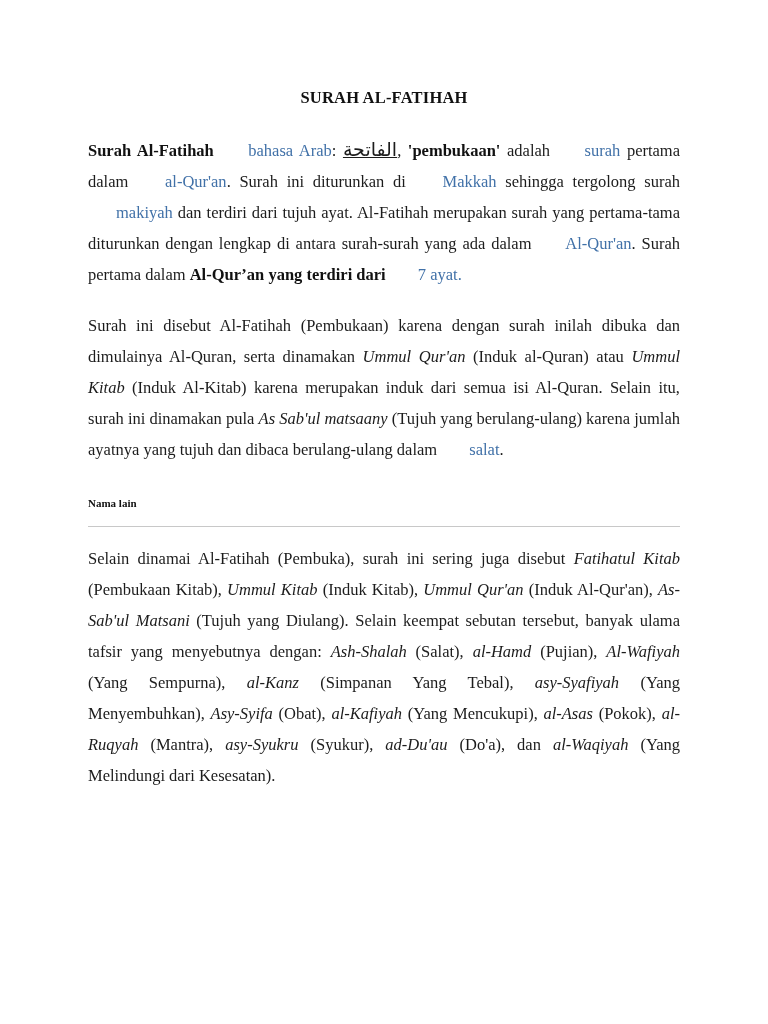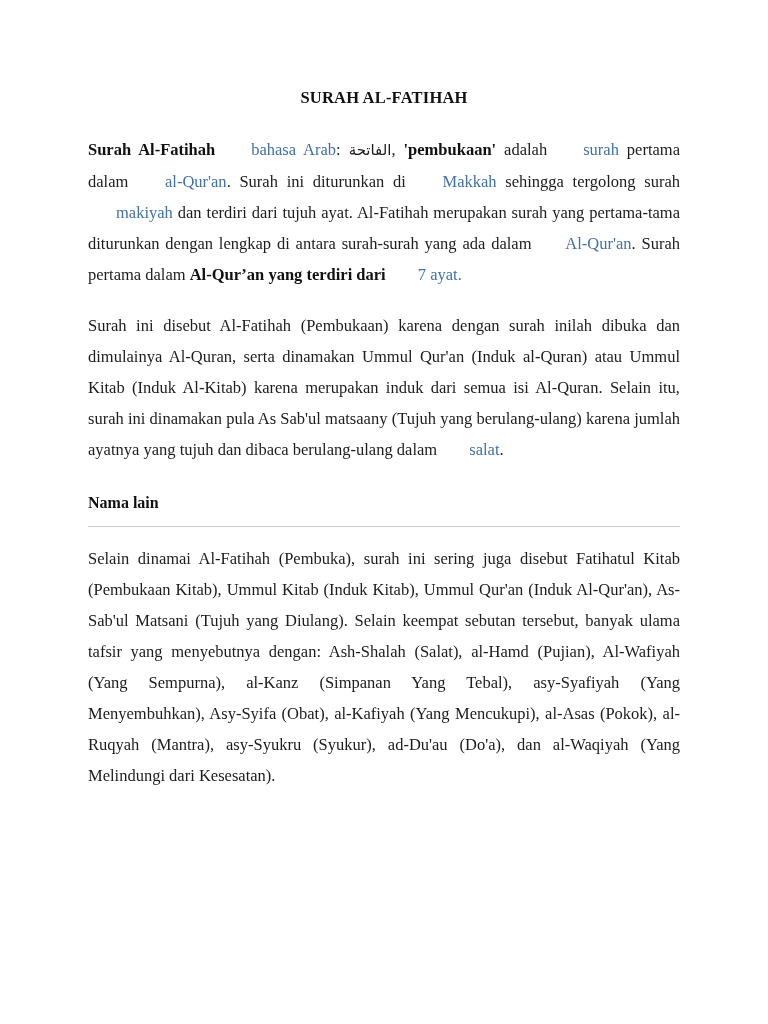--- a/index.html
+++ b/index.html
@@ -51,30 +51,32 @@
   }
   .lnk {
     color: #4171a8;
     padding-left: 28px;
   }
   .b {
     font-weight: bold;
     color: #111111;
   }
   .i {
+    font-style: italic;
   }
   .ar {
     font-family: "DejaVu Sans", sans-serif;
-    font-size: 15px;
+    font-size: 19px;
     direction: rtl;
     unicode-bidi: isolate;
+    text-decoration: underline;
   }
   .section-head {
     font-weight: bold;
-    font-size: 16px;
+    font-size: 11px;
     color: #111111;
     margin: 26px 0 0 0;
     line-height: 24px;
   }
   .rule {
     border: 0;
     border-top: 1px solid #c8c8c8;
     margin: 11px 0 16px 0;
     width: 592px;
     height: 0;

